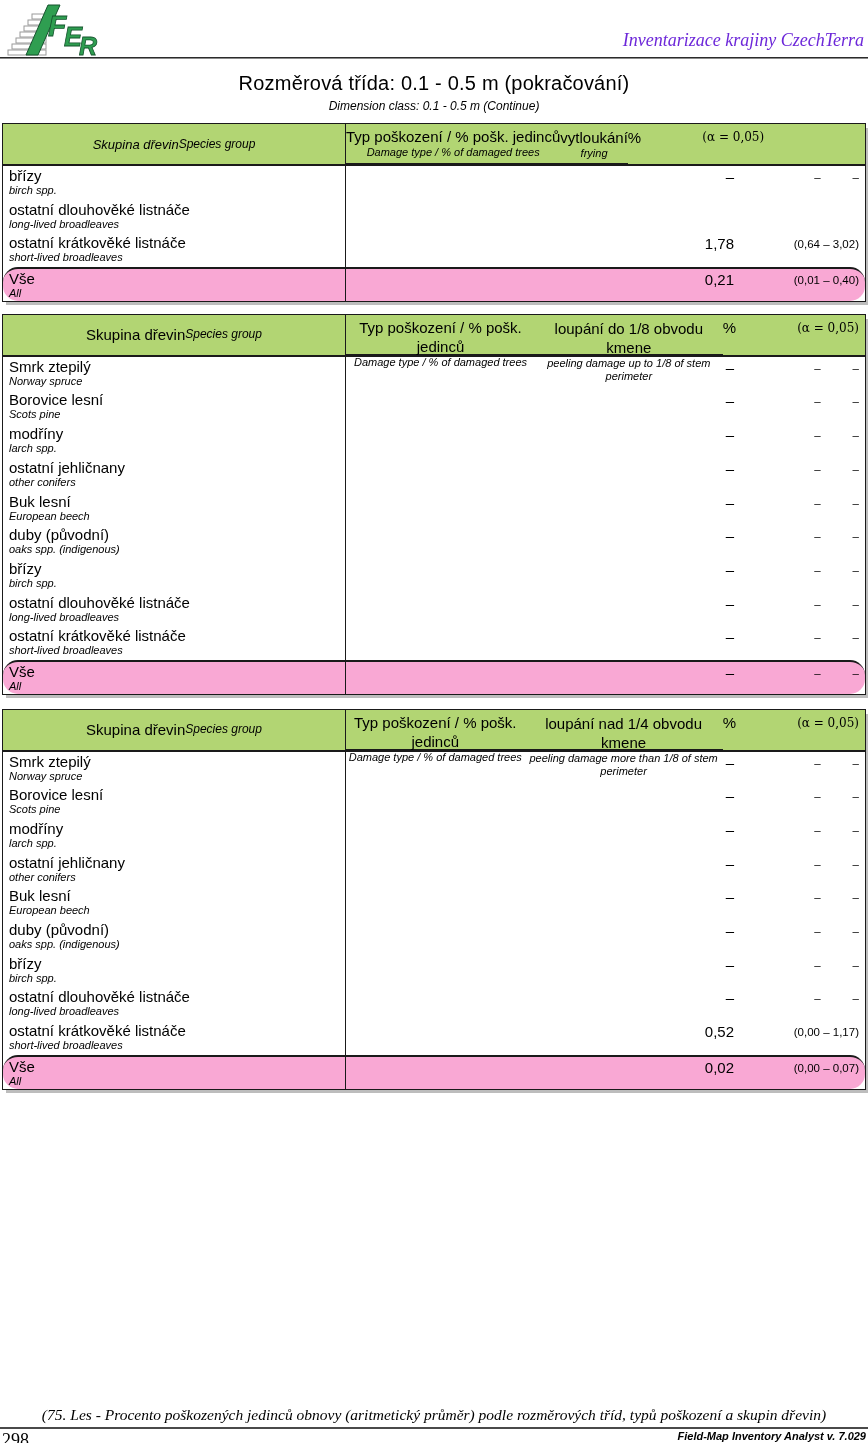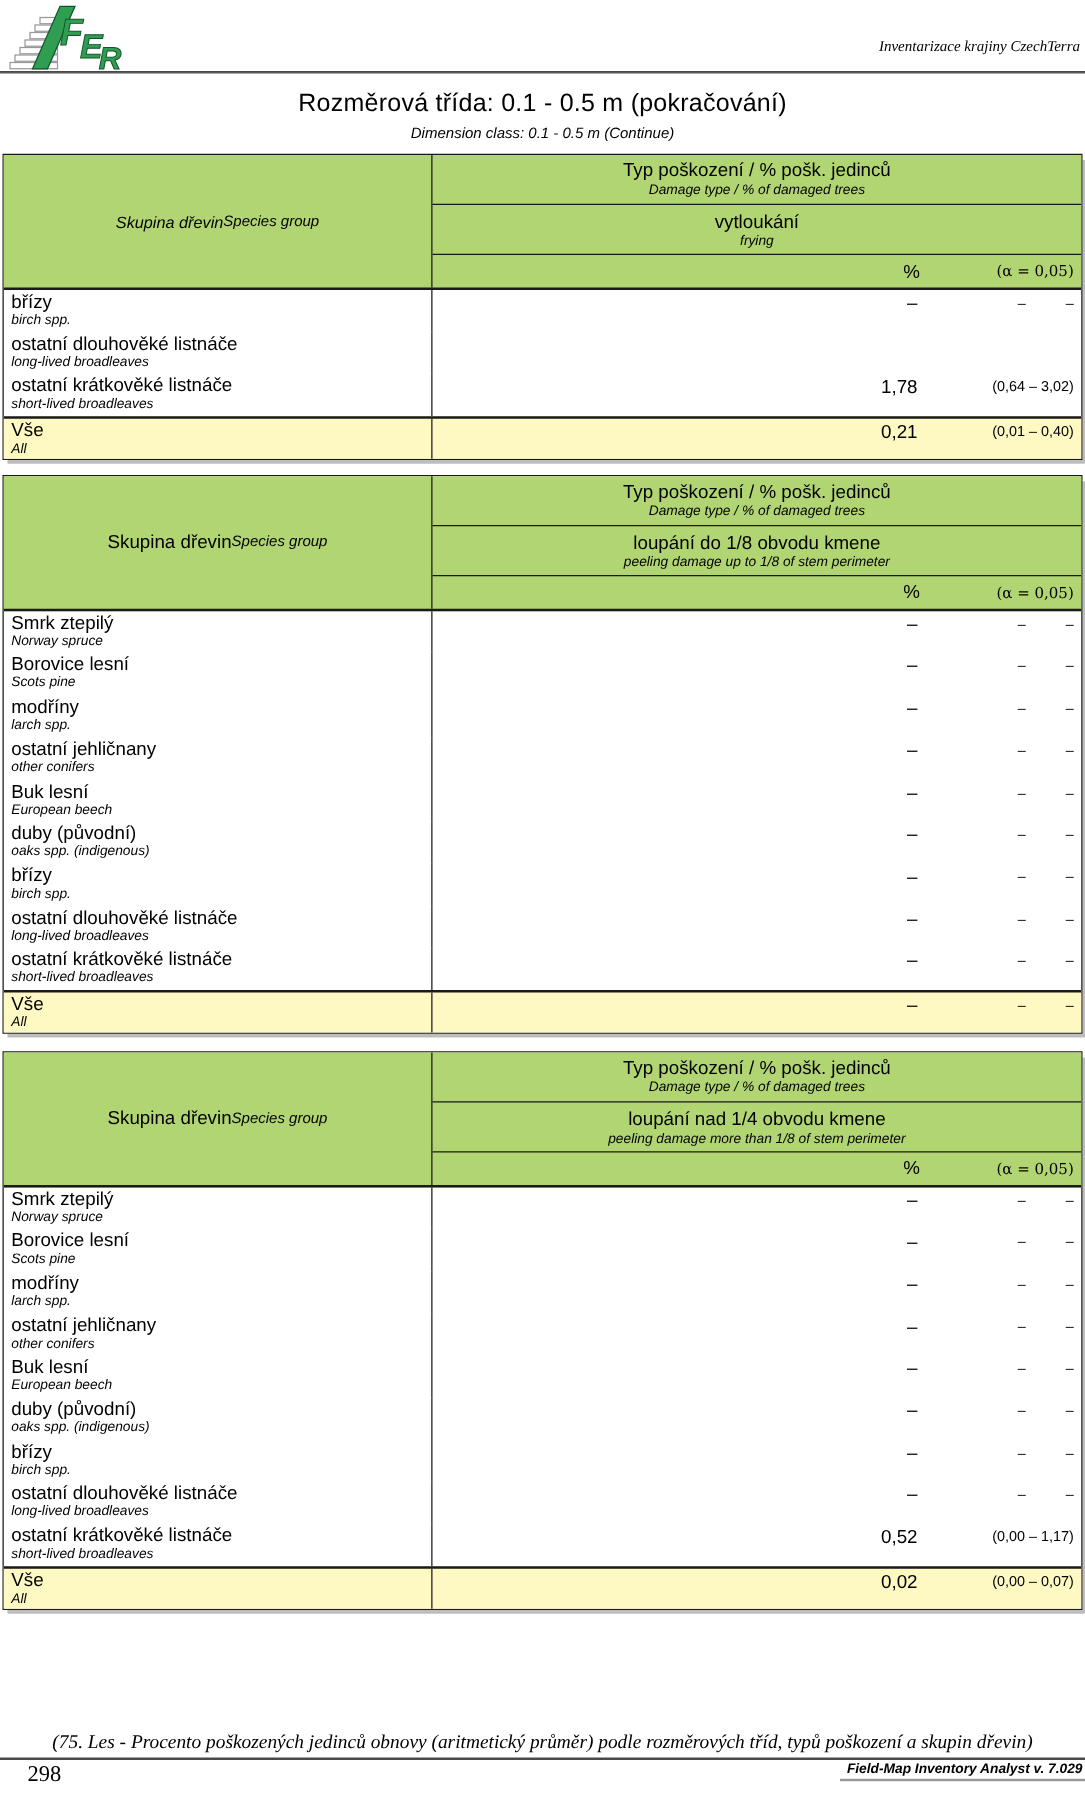--- a/index.html
+++ b/index.html
@@ -8,21 +8,21 @@
     position:relative; width:868px; height:1443px; margin:0 auto;
     background:#ffffff; overflow:hidden;
     font-family:"Liberation Sans", sans-serif; color:#000;
   }
   
   .top-band { position:relative; height:57px; }
   .logo { position:absolute; left:6px; top:2px; }
   .brand {
     position:absolute; right:4px; top:30px;
     font-family:"Liberation Serif", serif; font-style:italic;
-    font-size:12px; color:#000000;
+    font-size:18px; color:#6d28d9;
   }
   .top-rule { height:2px; background:#8a8a8a; border-top:1.5px solid #2b2b2b; }
   
   .title { margin-top:13px; text-align:center; font-size:20px; letter-spacing:0.2px; }
   .subtitle { margin-top:4px; text-align:center; font-size:12px; font-style:italic; }
   
   .tbl {
     position:relative; margin:0 2px; width:864px;
     border:1.5px solid #1a1a1a;
     box-shadow:3px 4px 0 -1px #bdbdbd;
@@ -33,21 +33,21 @@
   .t3 { margin-top:14px; }
   .thead { display:flex; border-bottom:2px solid #1a1a1a; background:#b2d573; }
   .cell-species {
     width:343px; border-right:1px solid #1a1a1a;
     display:flex; flex-direction:row; justify-content:center; align-items:center;
     text-align:center;
   }
   .sh-cs { font-size:15px; line-height:19px; }
   .sh-en { font-size:12px; line-height:15px; font-style:italic; }
   .t1 .sh-cs { font-size:13px; font-style:italic; line-height:17px; }
-  .cell-damage { flex:1; display:flex; flex-direction:column; }
+  .cell-damage { flex:1; display:flex; flex-direction:row; }
   .hc { text-align:center; }
   .hc1 { height:40px; border-bottom:1px solid #1a1a1a; padding-top:3px; }
   .hc2 { height:40px; border-bottom:1px solid #1a1a1a; padding-top:4px; }
   .hc3 { height:26px; display:flex; align-items:center; }
   .h-cs { font-size:15px; line-height:19px; }
   .h-en { font-size:11px; line-height:13px; font-style:italic; }
   .pct-label { flex:1; text-align:right; font-size:15px; padding-right:2px; }
   .alpha-label {
     width:127px; text-align:right; padding-right:6px;
     font-family:"DejaVu Serif", serif; font-size:12px;
@@ -58,29 +58,29 @@
     width:343px; border-right:1px solid #1a1a1a; padding:1px 0 0 6px;
   }
   .row .cs { font-size:15px; line-height:17px; }
   .row .en { font-size:11px; line-height:13px; font-style:italic; }
   .row .vals { flex:1; display:flex; align-items:flex-start; padding-top:2px; }
   .row .pct { flex:1; text-align:right; font-size:15px; padding-right:4px; }
   .row .ci  {
     width:127px; text-align:right; font-size:11.5px; padding:3px 6px 0 0;
     white-space:pre;
   }
-  .row.total { background:#fef9c3; border-top:2px solid #1a1a1a; }
+  .row.total { background:#f9a8d4; border-top:2px solid #1a1a1a;border-radius:15px; }
   
   .footer { position:absolute; left:0; right:0; bottom:0; }
   .caption {
     text-align:center; font-family:"Liberation Serif", serif; font-style:italic;
     font-size:15.5px; color:#000000; padding:0 10px 3px 10px;
   }
   .footer-rule { height:2px; background:#4a4a4a; }
-  .footer-row { position:relative; height:35px;margin-left:20px; }
+  .footer-row { position:relative; height:14px; }
   .page-number {
     position:absolute; left:2px; top:1px;
     font-family:"Liberation Serif", serif; font-size:18px;
   }
   .version {
     position:absolute; right:0; top:1px;
     font-size:11px; font-weight:bold; font-style:italic;
     border-bottom:2px solid #9a9a9a; padding:0 2px 2px 6px;
   }
 </style>

